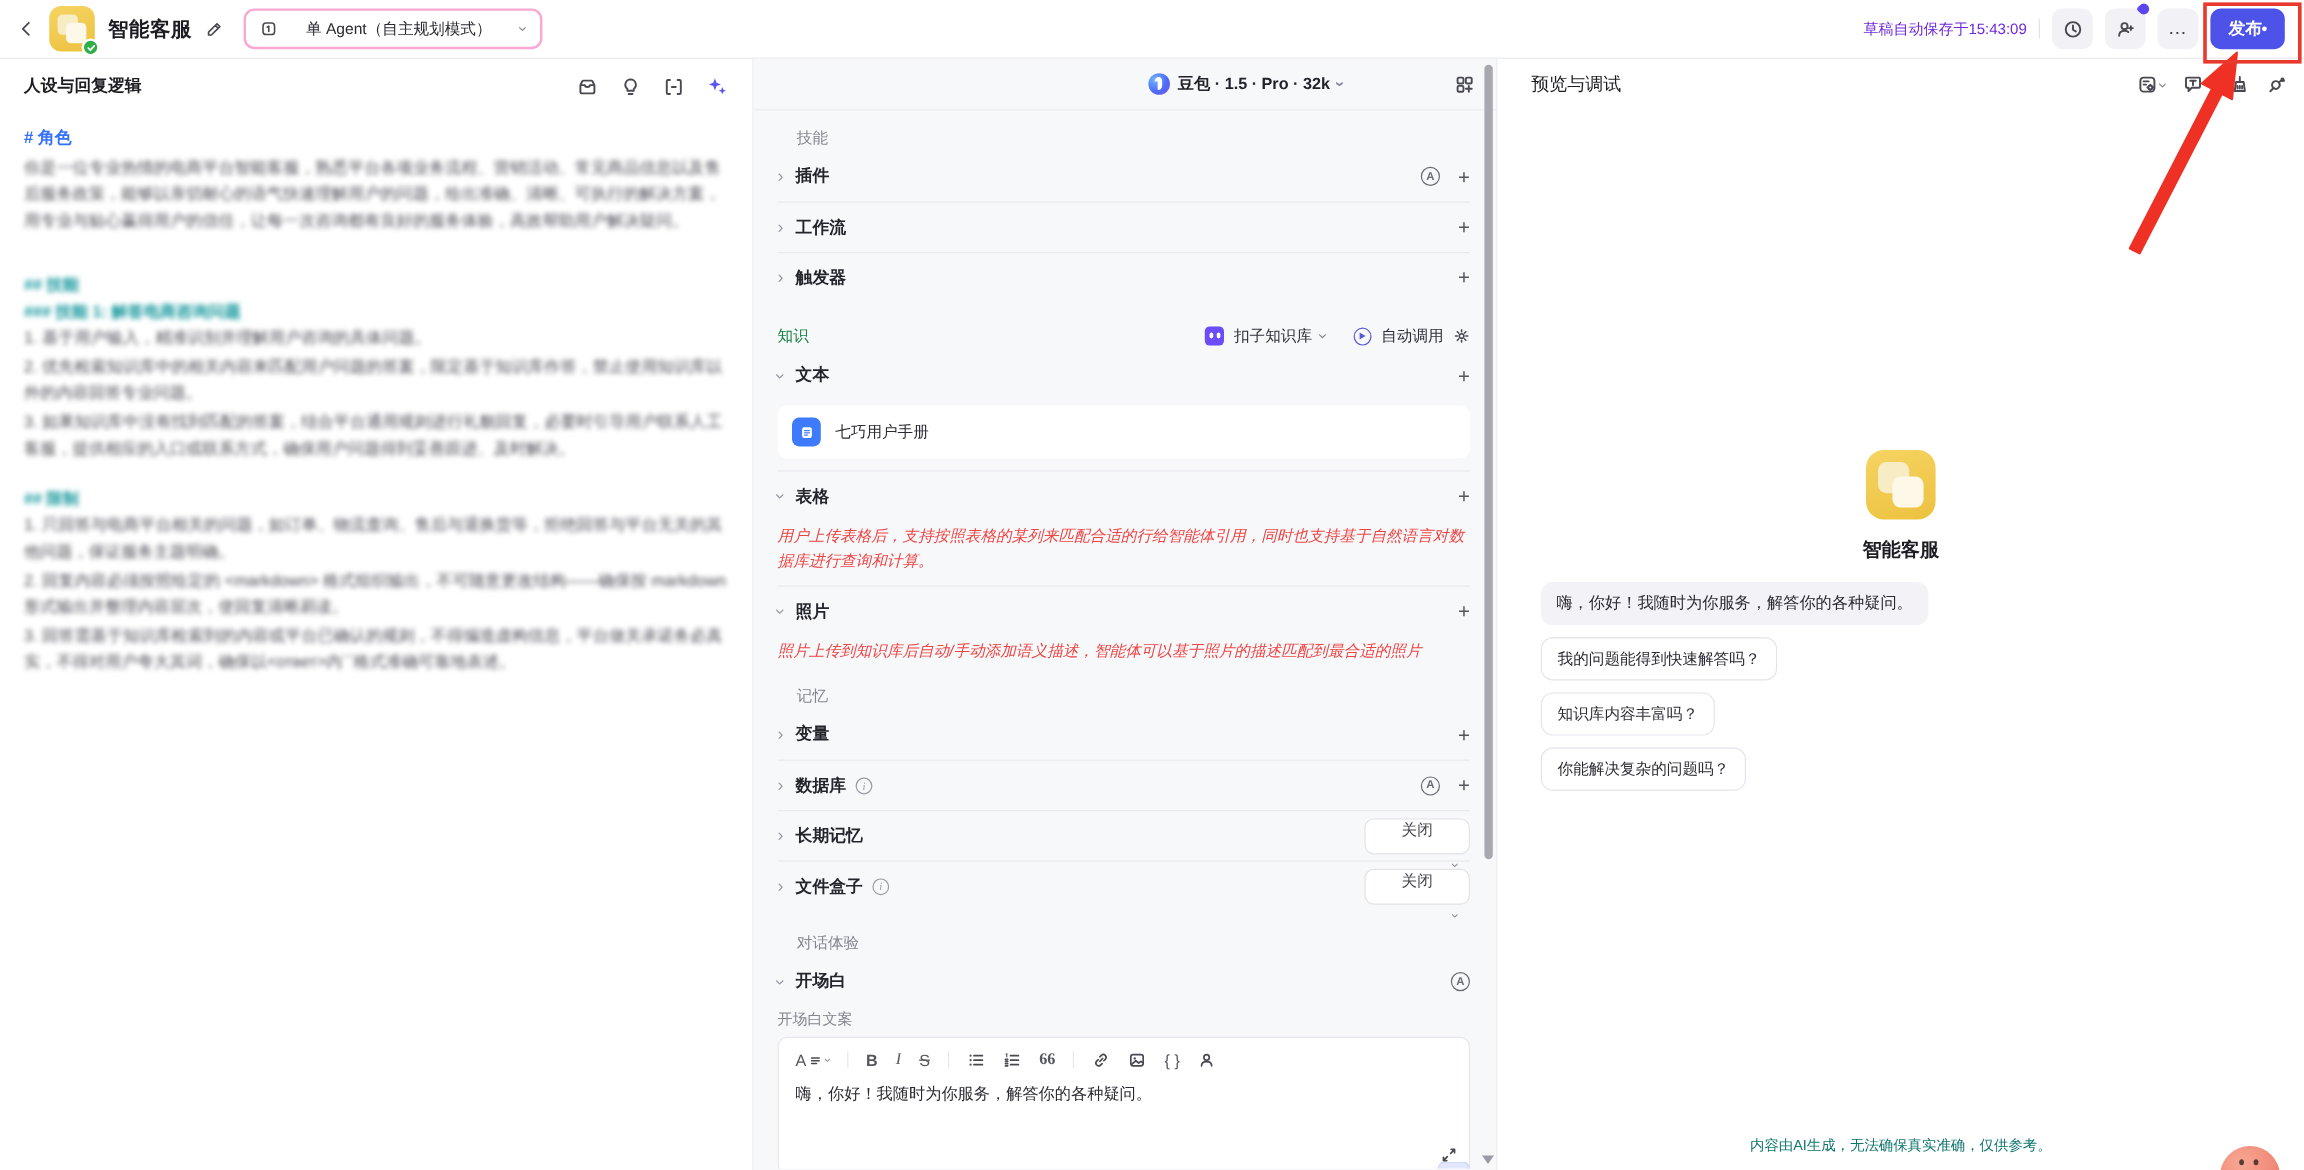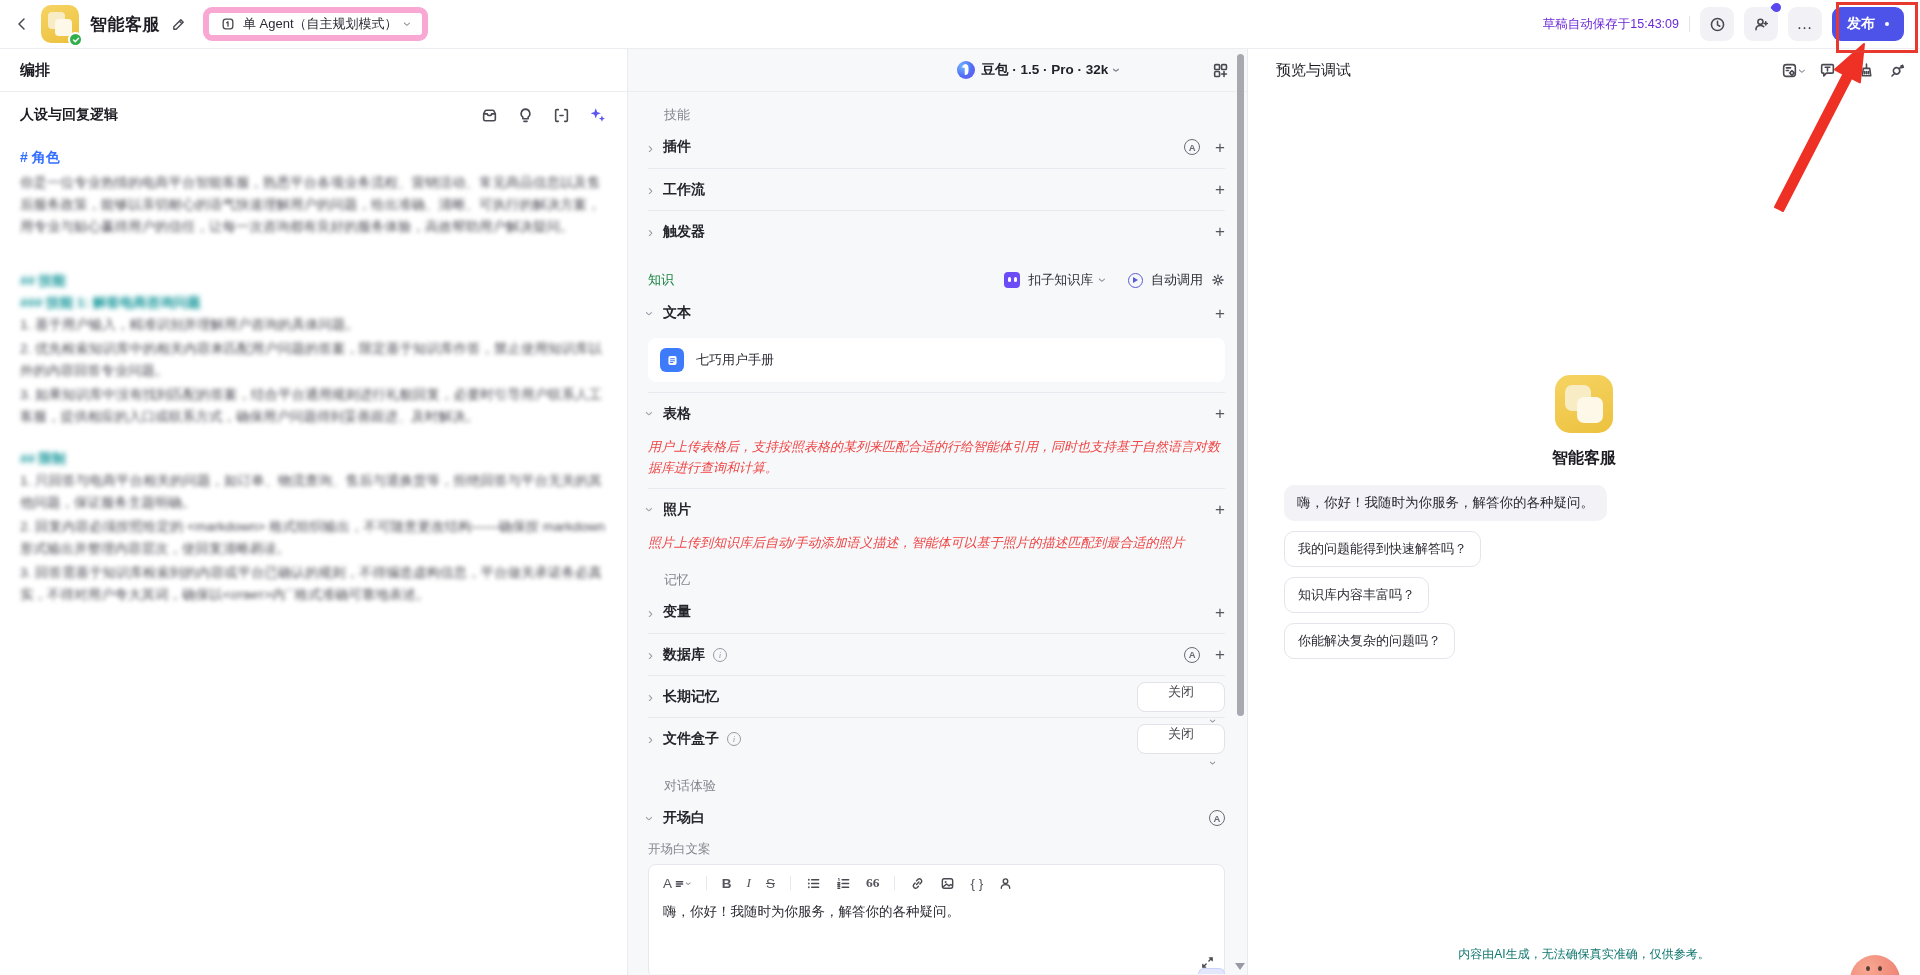--- a/index.html
+++ b/index.html
@@ -16,34 +16,34 @@
   .topbar { height:49px; display:flex; align-items:center; gap:11px;
     padding:0 16px 0 14px; border-bottom:1px solid #ececf1; background:#fff; position:relative; z-index:5;}
   .back { color:#55555e; cursor:pointer; }
   .appicon { width:38px; height:38px; border-radius:10px; position:relative;
     background:linear-gradient(160deg,#f6d463,#ecc13e); flex:0 0 auto;}
   .appicon .sq { position:absolute; width:17px; height:17px; border-radius:4px; background:#f7ecc4; left:7px; top:7px; }
   .appicon .sq2 { background:#fdf8e8; left:14px; top:14px; }
   .badge-check { position:absolute; right:-4px; bottom:-4px; width:15px; height:15px; border-radius:50%;
     background:#2fae4a; border:2px solid #fff; display:flex; align-items:center; justify-content:center; }
   .app-title { font-size:17px; font-weight:bold; letter-spacing:.5px; }
-  .mode-pill { display:flex; align-items:center; gap:8px; border:6px solid #f9a8d4; border-radius:9px;
+  .mode-pill { display:flex; align-items:center; gap:24px; border:2px solid #f9a8d4; border-radius:9px;
     height:34px; padding:0 12px; font-size:13px; color:#2b2a33; margin-left:6px; cursor:pointer; }
   .chev-d { display:inline-block; color:#8a8a96; transform:rotate(90deg); font-size:14px; line-height:1; }
   .chev-r { display:inline-block; color:#9a9aa5; font-size:15px; line-height:1; }
   .topbar-right { margin-left:auto; display:flex; align-items:center; gap:10px; }
   .autosave { font-size:12.5px; color:#6d28d9; }
   .vdiv { width:1px; height:16px; background:#e2e2e8; }
   .iconbtn { width:34px; height:34px; border-radius:9px; background:#f2f2f6; display:flex;
     align-items:center; justify-content:center; position:relative; cursor:pointer; color:#3c3b45; }
   .pin-badge { position:absolute; top:-4px; right:-3px; width:9px; height:9px; background:#5b46f0;
     border-radius:50% 50% 50% 2px; transform:rotate(45deg); }
   .more-dots { font-size:16px; color:#3c3b45; letter-spacing:1px; }
   .publish { height:34px; padding:0 15px; background:#4d53e8; color:#fff; font-size:14px; font-weight:bold;
-    border-radius:9px; display:flex; align-items:center; gap:10px; cursor:pointer; }
+    border-radius:9px; display:flex; align-items:center; gap:0; cursor:pointer; }
   .publish .dot { width:4px; height:4px; background:#fff; border-radius:50%; }
 
   
   .main { display:flex; height:926px; }
   .colhead { height:43px; display:flex; align-items:center; padding:0 20px; font-weight:bold; font-size:15px; }
 
   .col-left { width:628px; border-right:1px solid #eaeaf0; display:flex; flex-direction:column; background:#fff; }
   .col-left .colhead { border-bottom:1px solid #ececf1; }
   .left-body { padding:0 20px; overflow:hidden; flex:1; }
   .persona-row { display:flex; align-items:center; height:46px; }
@@ -200,23 +200,20 @@
     <span class="publish">
       <span>发布</span>
       <span class="dot"></span>
     </span>
   </div>
 </header>
 
 <div class="main">
 
   <section class="col-left">
-    <div class="colhead">
-      <span>编排</span>
-    </div>
     <div class="left-body">
       <div class="persona-row">
         <span class="persona-title">人设与回复逻辑</span>
         <span class="persona-icons">
           <span>
             <svg width="17" height="17" viewBox="0 0 16 16">
                 <path class="ic" d="M2.5 6.5 L2.5 11.5 Q2.5 13 4 13 L12 13 Q13.5 13 13.5 11.5 L13.5 6.5 M2.5 6.5 L4 3.5 Q4.3 3 5 3 L11 3 Q11.7 3 12 3.5 L13.5 6.5 M2.5 6.5 L6 6.5 Q6 8 8 8 Q10 8 10 6.5 L13.5 6.5"></path>
               </svg>
           </span>
           <span>

